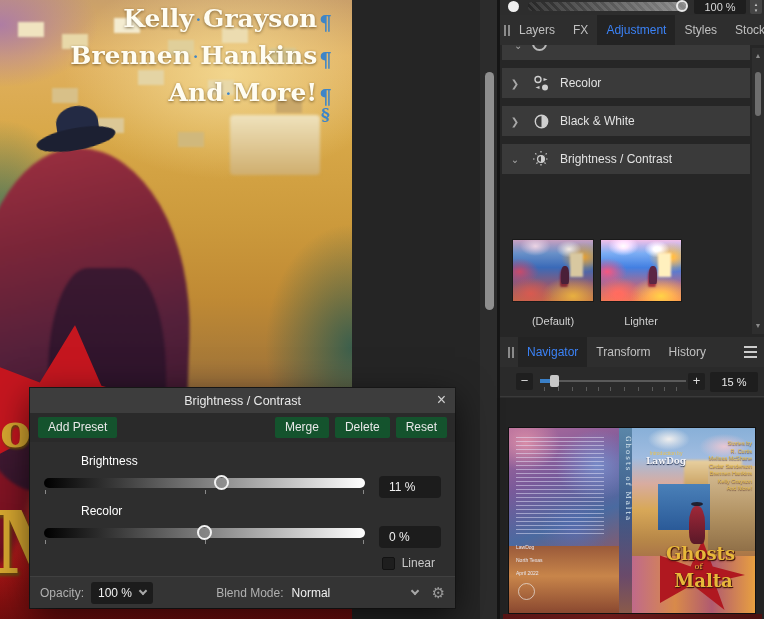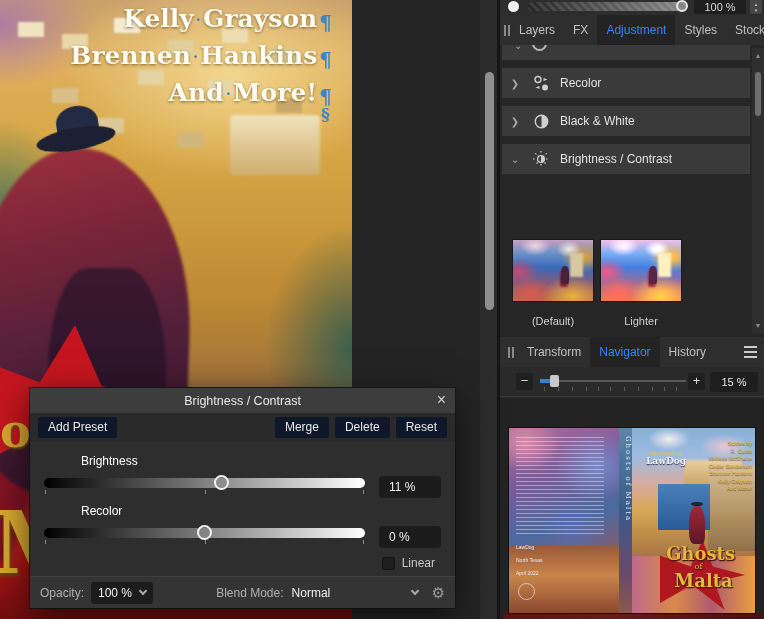--- a/index.html
+++ b/index.html
@@ -164,21 +164,21 @@
   .cov-title .t3 { font-size:18px; font-weight:bold; display:block; line-height:19px; margin-left:20px; }
   .nav-redstrip { position:absolute; left:3px; top:216px; width:259px; height:5px; background:linear-gradient(90deg,#571414,#6a1a1a 40%, #4a1010); }
 
   
   .dialog { position:absolute; left:30px; top:388px; width:425px; height:220px; background:#2e2e2e;
     box-shadow:0 10px 34px rgba(0,0,0,.65), 0 0 0 1px #1c1c1c; z-index:10; }
   .dlg-titlebar { position:relative; height:25px; background:#3d3d3d; display:flex; align-items:center; justify-content:center; }
   .dlg-title { font-size:12.5px; color:#e8e8e8; }
   .dlg-close { position:absolute; right:9px; top:3px; color:#d0d0d0; font-size:16px; line-height:18px; cursor:default; }
   .dlg-toolbar { height:29px; background:#2a2a2a; display:flex; align-items:center; padding:0 8px; gap:6px; }
-  .dlg-btn { background:#0f172a; height:21px; padding:0 10px; border-radius:2px; color:#e8e8e8; font-size:12px; line-height:21px; cursor:default; }
+  .dlg-btn { background:#14532d; height:21px; padding:0 10px; border-radius:2px; color:#e8e8e8; font-size:12px; line-height:21px; cursor:default; }
   .dlg-toolbar .spacer { flex:1; }
   .dlg-body { padding:12px 14px 0 14px; }
   .param-label { color:#ffffff; font-size:12px; margin-bottom:8px;margin-left:37px; }
   .slider-row { display:flex; align-items:flex-start; margin-bottom:6px; }
   .slider-wrap { position:relative; flex:1; height:18px; }
   .grad-track { position:absolute; left:0; right:0; top:2px; height:10px; border-radius:5px; background:linear-gradient(90deg,#000,#fff); }
   .grad-knob { position:absolute; top:-1px; width:15px; height:15px; border-radius:50%; border:2px solid #f2f2f2; background:rgba(140,140,140,.35); }
   .slider-ticks i { position:absolute; top:14px; width:1px; height:4px; background:#8a8a8a; }
   .value-box { width:62px; height:22px; background:#1c1c1c; border-radius:4px; color:#f0f0f0; font-size:12px; line-height:22px; padding-left:10px; margin-left:14px; }
   .linear-row { display:flex; align-items:center; justify-content:flex-end; padding-right:6px; margin-top:8px; gap:7px; }
@@ -324,22 +324,22 @@
       <span class="arrow" style="top:4px;">▲</span>
       <div class="thumb-bar"></div>
       <span class="arrow" style="top:274px;">▼</span>
     </div>
 
     <div class="tab-bar nav">
       <div class="drag-handle">
           <i></i>
           <i></i>
         </div>
+      <div class="tab active">Navigator</div>
       <div class="tab">Transform</div>
-      <div class="tab active">Navigator</div>
       <div class="tab">History</div>
       <div class="tab-spacer"></div>
       <div class="menu-btn">
           <i></i>
           <i></i>
           <i></i>
         </div>
     </div>
 
     <div class="nav-zoom-row">

